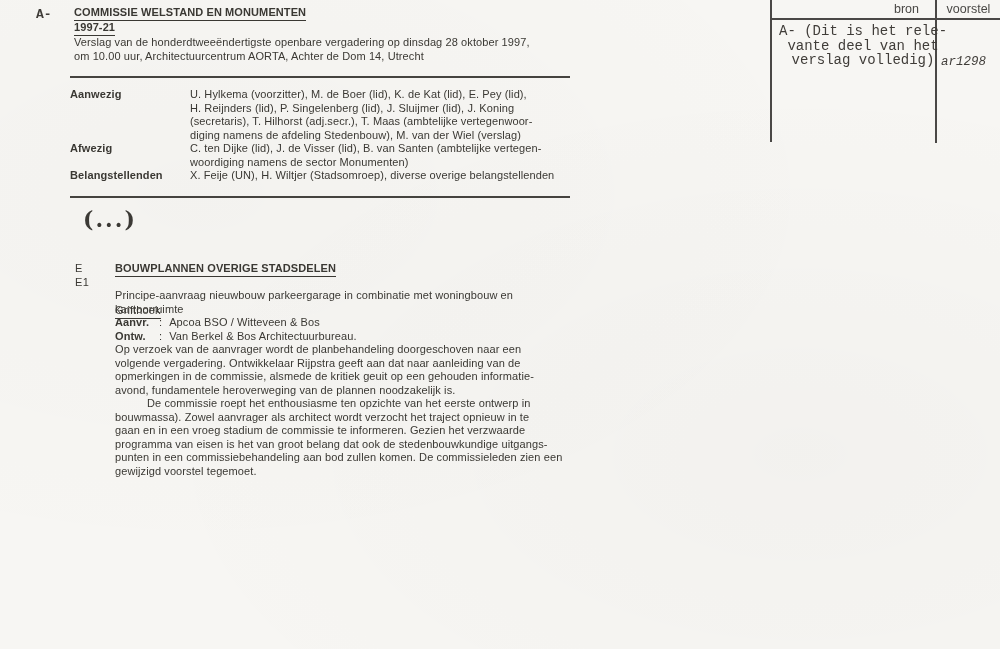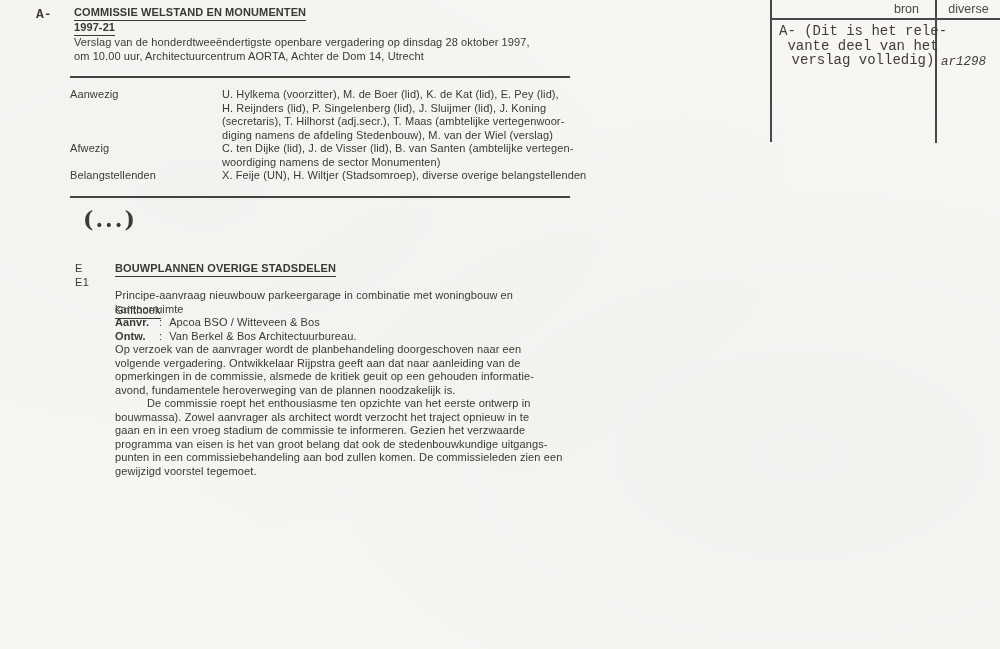--- a/index.html
+++ b/index.html
@@ -45,22 +45,22 @@
     color: #403d39;
   }
   #margin-mark { left: 36px; top: 7px; font-size: 13px; font-weight: bold; }
 
   
   #header-block { left: 74px; top: 6px; }
 
   
   #attendance { left: 70px; top: 88px; width: 510px; }
   .att-row { display: flex; }
-  .att-label { width: 120px; flex: 0 0 120px; font-weight: normal; }
-  .att-lines { flex: 1; margin-left: 32px; }
+  .att-label { width: 120px; flex: 0 0 120px; font-weight: bold; }
+  .att-lines { flex: 1; }
 
   
   #ellipsis-mark {
     left: 83px; top: 206px;
     font-size: 22px; font-weight: bold; letter-spacing: 2px;
     color: #3b3935;
     font-family: "DejaVu Serif", serif;
   }
 
   
@@ -148,19 +148,19 @@
   <div class="line">gaan en in een vroeg stadium de commissie te informeren. Gezien het verzwaarde</div>
   <div class="line">programma van eisen is het van groot belang dat ook de stedenbouwkundige uitgangs-</div>
   <div class="line">punten in een commissiebehandeling aan bod zullen komen. De commissieleden zien een</div>
   <div class="line">gewijzigd voorstel tegemoet.</div>
 </div>
 
 <div class="abs vline" id="tbl-vline-left"></div>
 <div class="abs vline" id="tbl-vline-mid"></div>
 <div class="abs hline" id="tbl-hline"></div>
 <div class="abs tbl-header" id="tbl-header-bron">bron</div>
-<div class="abs tbl-header" id="tbl-header-verwerkt">diverse</div>
+<div class="abs tbl-header" id="tbl-header-verwerkt">voorstel</div>
 <div class="abs typew" id="bron-note">
   <div class="line">A- (Dit is het rele-</div>
   <div class="line">vante deel van het</div>
   <div class="line">verslag volledig)</div>
 </div>
 <div class="abs typew" id="verwerkt-value">ar1298</div>
 
 </body></html>

